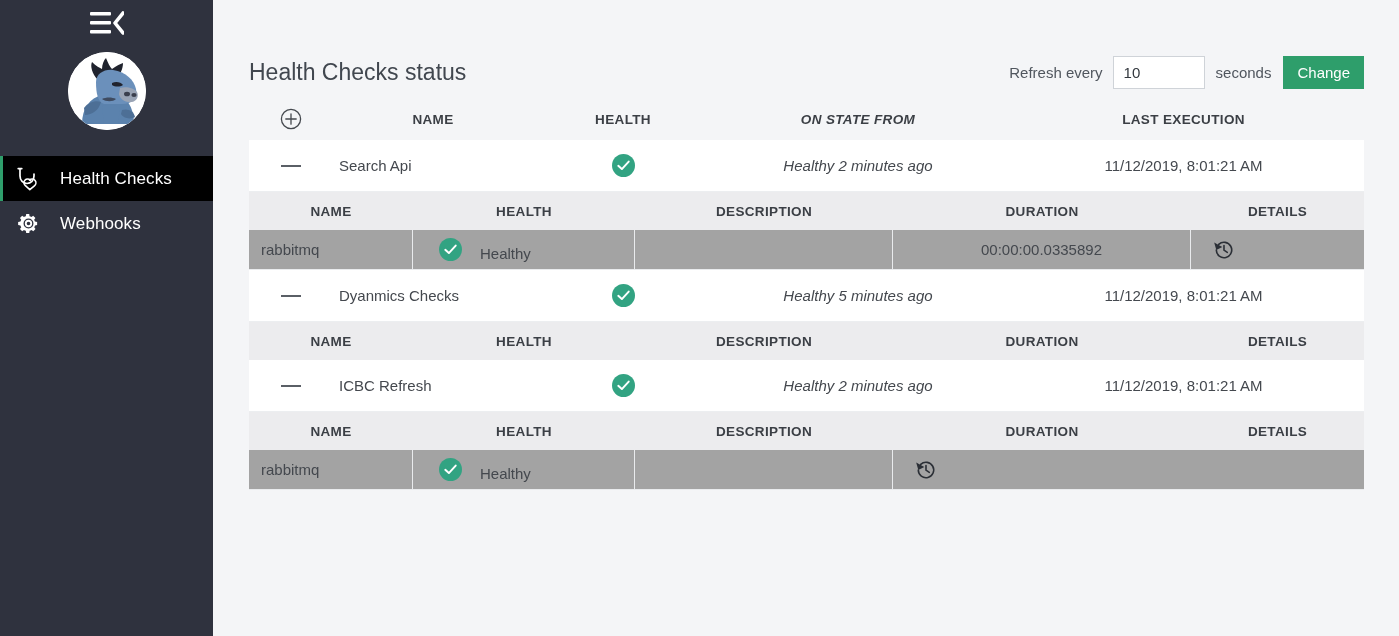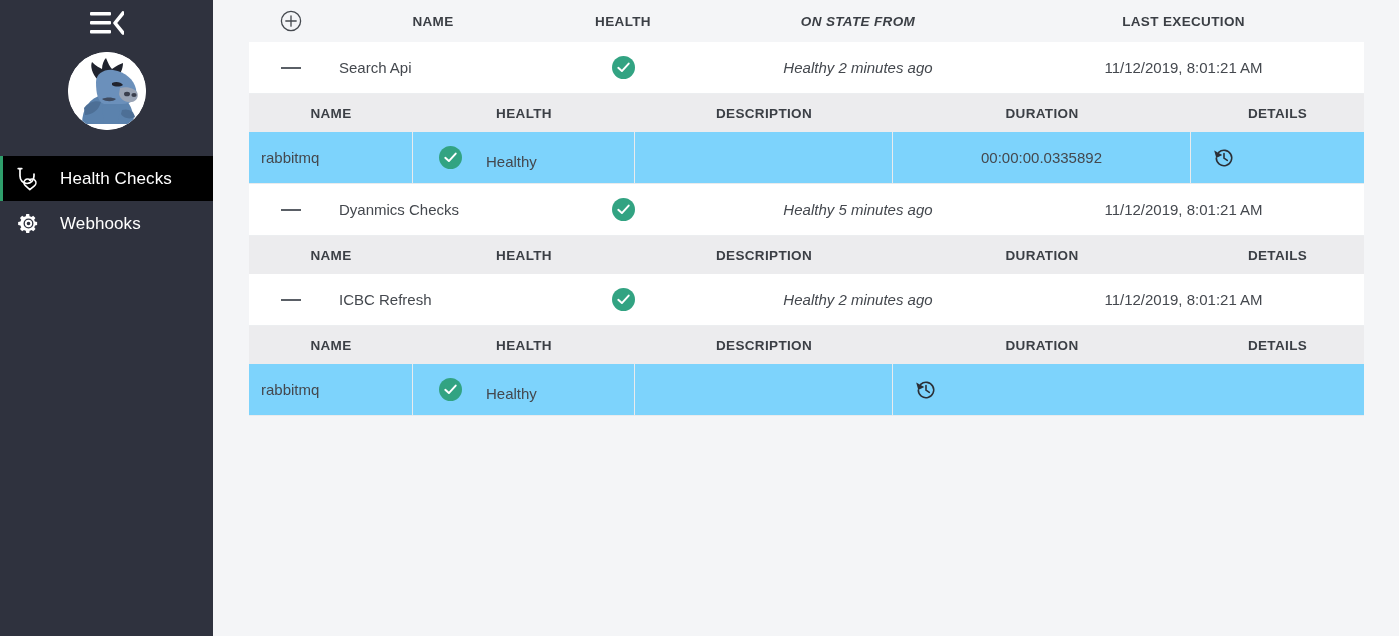--- a/index.html
+++ b/index.html
@@ -205,40 +205,40 @@
   }
   .s-name  { flex: 0 0 164px; }
   .s-health{ flex: 0 0 222px; }
   .s-desc  { flex: 0 0 258px; }
   .s-dur   { flex: 0 0 298px; }
   .s-det   { flex: 1 1 auto; }
 
   .sub-row {
     display: flex;
     align-items: stretch;
-    height: 52px;
-    background: #7dd3fc;
+    height: 40px;
+    background: #a3a3a3;
     border-bottom: 1px solid #e9ebed;
   }
   .sub-row .td {
     font-size: 15px;
     color: #44484e;
     display: flex;
     align-items: center;
     justify-content: center;
     border-right: 1px solid #e9ebed;
   }
   .sub-row .s-name {
     justify-content: flex-start;
     padding-left: 12px;
   }
   .sub-row .s-health {
     justify-content: flex-start;
     padding-left: 26px;
-    gap: 24px;
+    gap: 18px;
   }
   .sub-row .s-det {
     justify-content: flex-start;
     padding-left: 22px;
     border-right: none;
   }
   .health-text { font-size: 15px; color: #44484e; position: relative; top: 4px; }
   .history-icon { width: 22px; height: 22px; display:block; cursor:pointer; }
 </style>
 </head>
@@ -298,20 +298,30 @@
           <path fill="#ffffff" d="M21 13.6v-3.2l-2.3-.4a7.2 7.2 0 0 0-.8-1.9l1.3-1.9-2.3-2.3-1.9 1.3a7.2 7.2 0 0 0-1.9-.8L12.8 2h-3.2l-.4 2.4a7.2 7.2 0 0 0-1.9.8L5.4 3.9 3.1 6.2l1.3 1.9a7.2 7.2 0 0 0-.8 1.9L1.2 10.4v3.2l2.4.4c.2.7.5 1.3.8 1.9l-1.3 1.9 2.3 2.3 1.9-1.3c.6.3 1.2.6 1.9.8l.4 2.3h3.2l.4-2.3c.7-.2 1.3-.5 1.9-.8l1.9 1.3 2.3-2.3-1.3-1.9c.3-.6.6-1.2.8-1.9zM12 17.2a5.2 5.2 0 1 1 0-10.4 5.2 5.2 0 0 1 0 10.4z"></path>
         </svg>
       </span>
       <span class="nav-label">Webhooks</span>
     </div>
 
   </aside>
 
   <main class="main">
 
+    <div class="topbar">
+      <h1 class="page-title">Health Checks status</h1>
+
+      <div class="refresh-ctl">
+        <span class="refresh-label">Refresh every</span>
+        <input class="refresh-input" type="text" value="10" style="">
+        <span class="seconds-label">seconds</span>
+        <button class="change-btn">Change</button>
+      </div>
+    </div>
 
     <div class="table-area">
 
       <div class="top-head">
         <div class="th c-toggle">
           <span class="plus-icon">
             <svg viewBox="0 0 22 22" width="22" height="22">
               <circle cx="11" cy="11" r="9.6" fill="none" stroke="#45494f" stroke-width="1.3"></circle>
               <path d="M11 5.8 L11 16.2 M5.8 11 L16.2 11" stroke="#45494f" stroke-width="1.3" stroke-linecap="round"></path>
             </svg>

